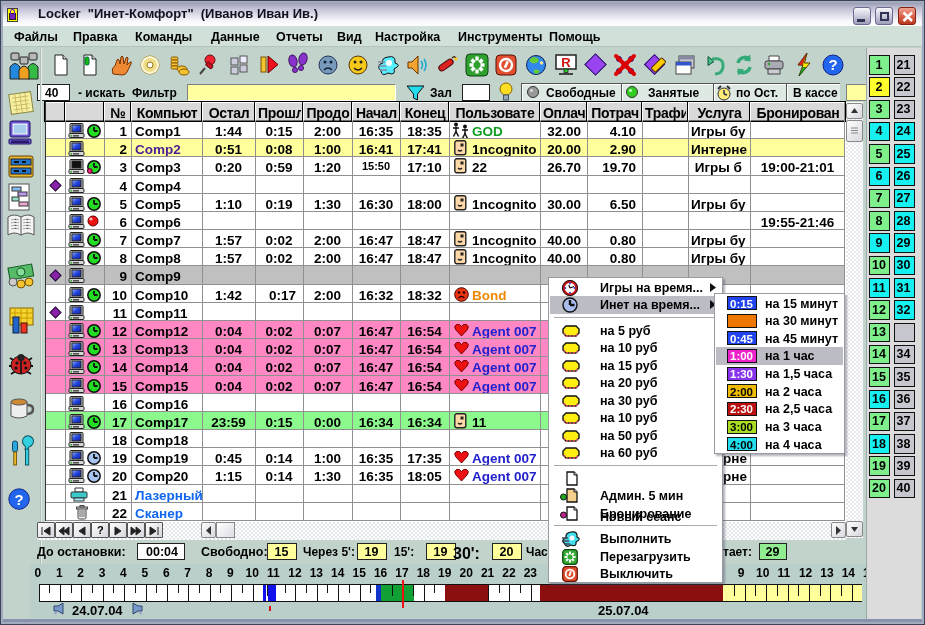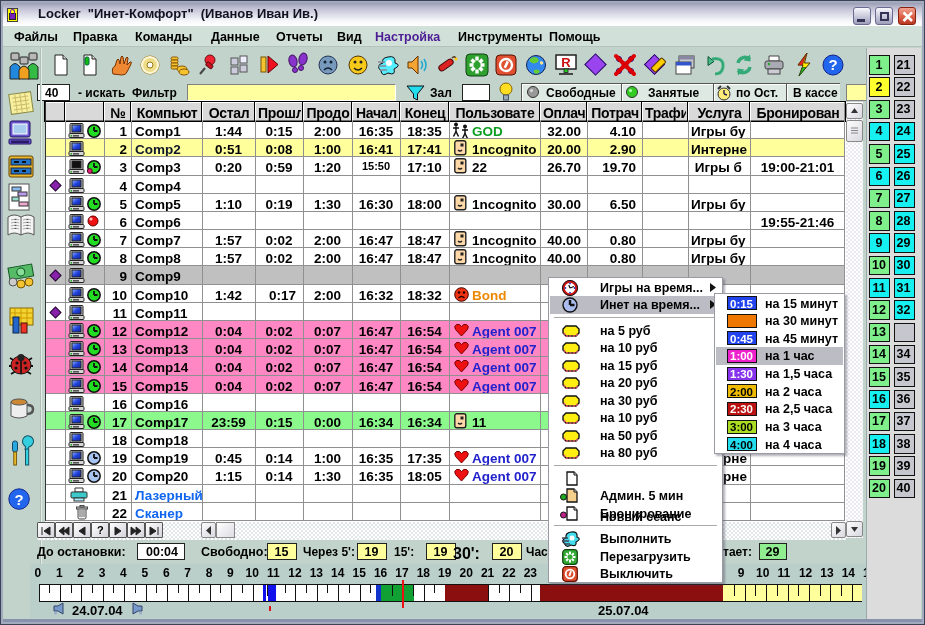--- a/index.html
+++ b/index.html
@@ -26,21 +26,21 @@
       </svg>
     </div>
 <div style="position:absolute;left:3px;top:26px;width:919px;height:593px;background:#c2d3cc;"></div>
 <div style="position:absolute;left:3px;top:26px;width:919px;height:21px;background:#d2e0da;border-bottom:1px solid #b4c4bc;"></div>
 <div class="t" style="left:14px;top:30px;font-size:12.5px;color:#000;">Файлы</div>
 <div class="t" style="left:73px;top:30px;font-size:12.5px;color:#000;">Правка</div>
 <div class="t" style="left:135px;top:30px;font-size:12.5px;color:#000;">Команды</div>
 <div class="t" style="left:211px;top:30px;font-size:12.5px;color:#000;">Данные</div>
 <div class="t" style="left:276px;top:30px;font-size:12.5px;color:#000;">Отчеты</div>
 <div class="t" style="left:337px;top:30px;font-size:12.5px;color:#000;">Вид</div>
-<div class="t" style="left:375px;top:30px;font-size:12.5px;color:#4c1d95;">Настройка</div>
+<div class="t" style="left:375px;top:30px;font-size:12.5px;color:#000000;">Настройка</div>
 <div class="t" style="left:458px;top:30px;font-size:12.5px;color:#000;">Инструменты</div>
 <div class="t" style="left:549px;top:30px;font-size:12.5px;color:#000;">Помощь</div>
 <svg width="30" height="30" style="left:9px;top:50px" viewBox="0 0 30 30">
 <rect x="2" y="3" width="8" height="7" rx="1" fill="#b8b8b8" stroke="#222"></rect>
 <rect x="20" y="3" width="8" height="7" rx="1" fill="#b8b8b8" stroke="#222"></rect>
 <rect x="11" y="7" width="8" height="7" rx="1" fill="#b8b8b8" stroke="#222"></rect>
 <path d="M1 29 V17 q5 -7 10 0 V29 Z" fill="#2288dd" stroke="#222"></path>
 <path d="M19 29 V17 q5 -7 10 0 V29 Z" fill="#33bb44" stroke="#222"></path>
 <path d="M10 29 V20 q5 -8 10 0 V29 Z" fill="#f0a020" stroke="#222"></path>
 </svg>
@@ -401,21 +401,21 @@
           <stop offset="1" stop-color="#112299"></stop>
         </linearGradient>
       </defs>
 <rect x="2" y="0.5" width="13" height="10" rx="1" fill="#c9c9c9" stroke="#222"></rect>
 <rect x="4" y="2" width="9" height="7" fill="url(#scrg)" stroke="#222"></rect>
 <rect x="1" y="10.5" width="15" height="4" rx="1" fill="#d6d6d6" stroke="#222"></rect>
 <rect x="5" y="12" width="6" height="1.6" fill="#555"></rect>
 <rect x="2.5" y="12" width="1.6" height="1.6" fill="#22aa22"></rect>
 </svg>
 <div class="t" style="right:798px;top:141.5px;font-size:13.5px;">2</div>
-<div class="t" style="left:135px;top:141.5px;font-size:13.5px;color:#0f172a;">Comp2</div>
+<div class="t" style="left:135px;top:141.5px;font-size:13.5px;color:#4c1d95;">Comp2</div>
 <div class="t" style="left:202px;top:141.5px;font-size:13.5px;width:53px;text-align:center;">0:51</div>
 <div class="t" style="left:255px;top:141.5px;font-size:13.5px;width:48px;text-align:center;">0:08</div>
 <div class="t" style="left:303px;top:141.5px;font-size:13.5px;width:49px;text-align:center;">1:00</div>
 <div class="t" style="left:352px;top:141.5px;font-size:13.5px;width:48px;text-align:center;">16:41</div>
 <div class="t" style="left:400px;top:141.5px;font-size:13.5px;width:49px;text-align:center;">17:41</div>
 <svg width="13" height="16" style="left:454px;top:140px">
       <rect x="0.8" y="0.8" width="11" height="14" rx="2" fill="#ffd8a8" stroke="#222" stroke-width="1.4"></rect>
       <rect x="6.5" y="3.5" width="3" height="3" fill="#222"></rect>
       <path d="M4 10 q2 2 4 0" stroke="#222" fill="none" stroke-width="1.4"></path>
     </svg>
@@ -1399,21 +1399,21 @@
 <div class="t" style="left:600px;top:411.0px;font-size:12.5px;">на 10 руб</div>
 <svg width="18" height="13" style="left:562px;top:429.5px">
       <path d="M4 1 h10 l3 3 v4 l-3 3 h-10 l-3 -3 v-4 z" fill="#ffee11" stroke="#111" stroke-width="1.4"></path>
       <path d="M2 8 l2 3 h10 l2 -3" fill="none" stroke="#ee5577" stroke-width="1.6" stroke-dasharray="2 1.5"></path>
     </svg>
 <div class="t" style="left:600px;top:428.5px;font-size:12.5px;">на 50 руб</div>
 <svg width="18" height="13" style="left:562px;top:447.0px">
       <path d="M4 1 h10 l3 3 v4 l-3 3 h-10 l-3 -3 v-4 z" fill="#ffee11" stroke="#111" stroke-width="1.4"></path>
       <path d="M2 8 l2 3 h10 l2 -3" fill="none" stroke="#ee5577" stroke-width="1.6" stroke-dasharray="2 1.5"></path>
     </svg>
-<div class="t" style="left:600px;top:446.0px;font-size:12.5px;">на 80 руб</div>
+<div class="t" style="left:600px;top:446.0px;font-size:12.5px;">на 60 руб</div>
 <div style="position:absolute;left:554px;top:464.5px;width:163px;height:1px;background:#aaa;"></div>
 <div style="position:absolute;left:554px;top:465.5px;width:163px;height:1px;background:#fff;"></div>
 <svg width="19" height="15" style="left:560px;top:470.5px">
       <path d="M7 1 h7 l3 3 v10 h-10z" fill="#fff" stroke="#111" stroke-width="1.3"></path>
       <path d="M14 1 v3 h3" fill="#ddd" stroke="#111"></path>
     </svg>
 <div class="t" style="left:600px;top:471.5px;font-size:12.5px;margin-top:38px;">Новый сеанс</div>
 <svg width="19" height="15" style="left:560px;top:488.0px">
       <path d="M7 1 h7 l3 3 v10 h-10z" fill="#f4d08c" stroke="#111" stroke-width="1.3"></path>
       <path d="M14 1 v3 h3" fill="#ddd" stroke="#111"></path>

